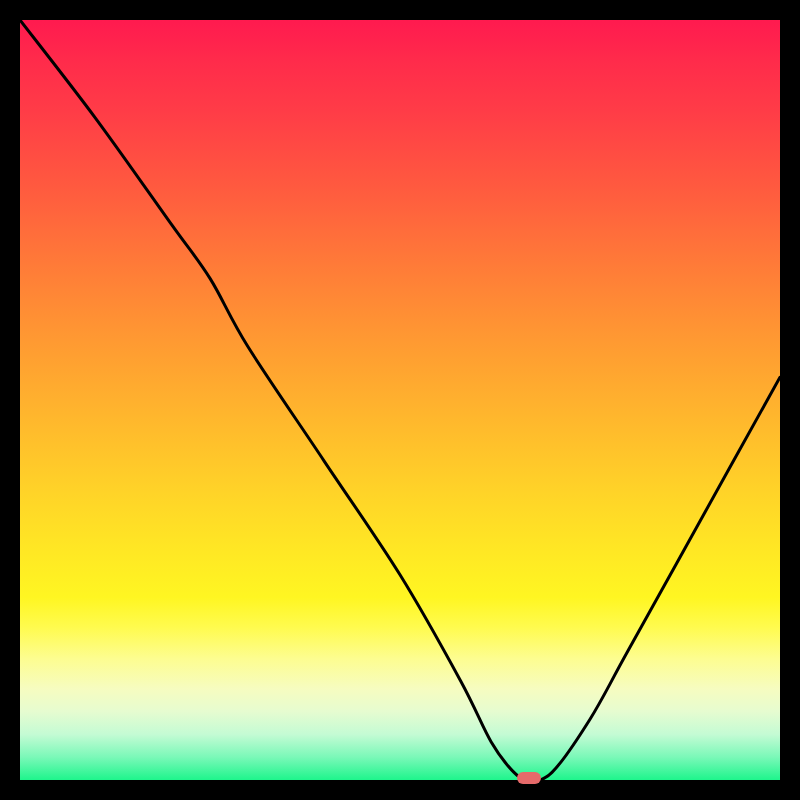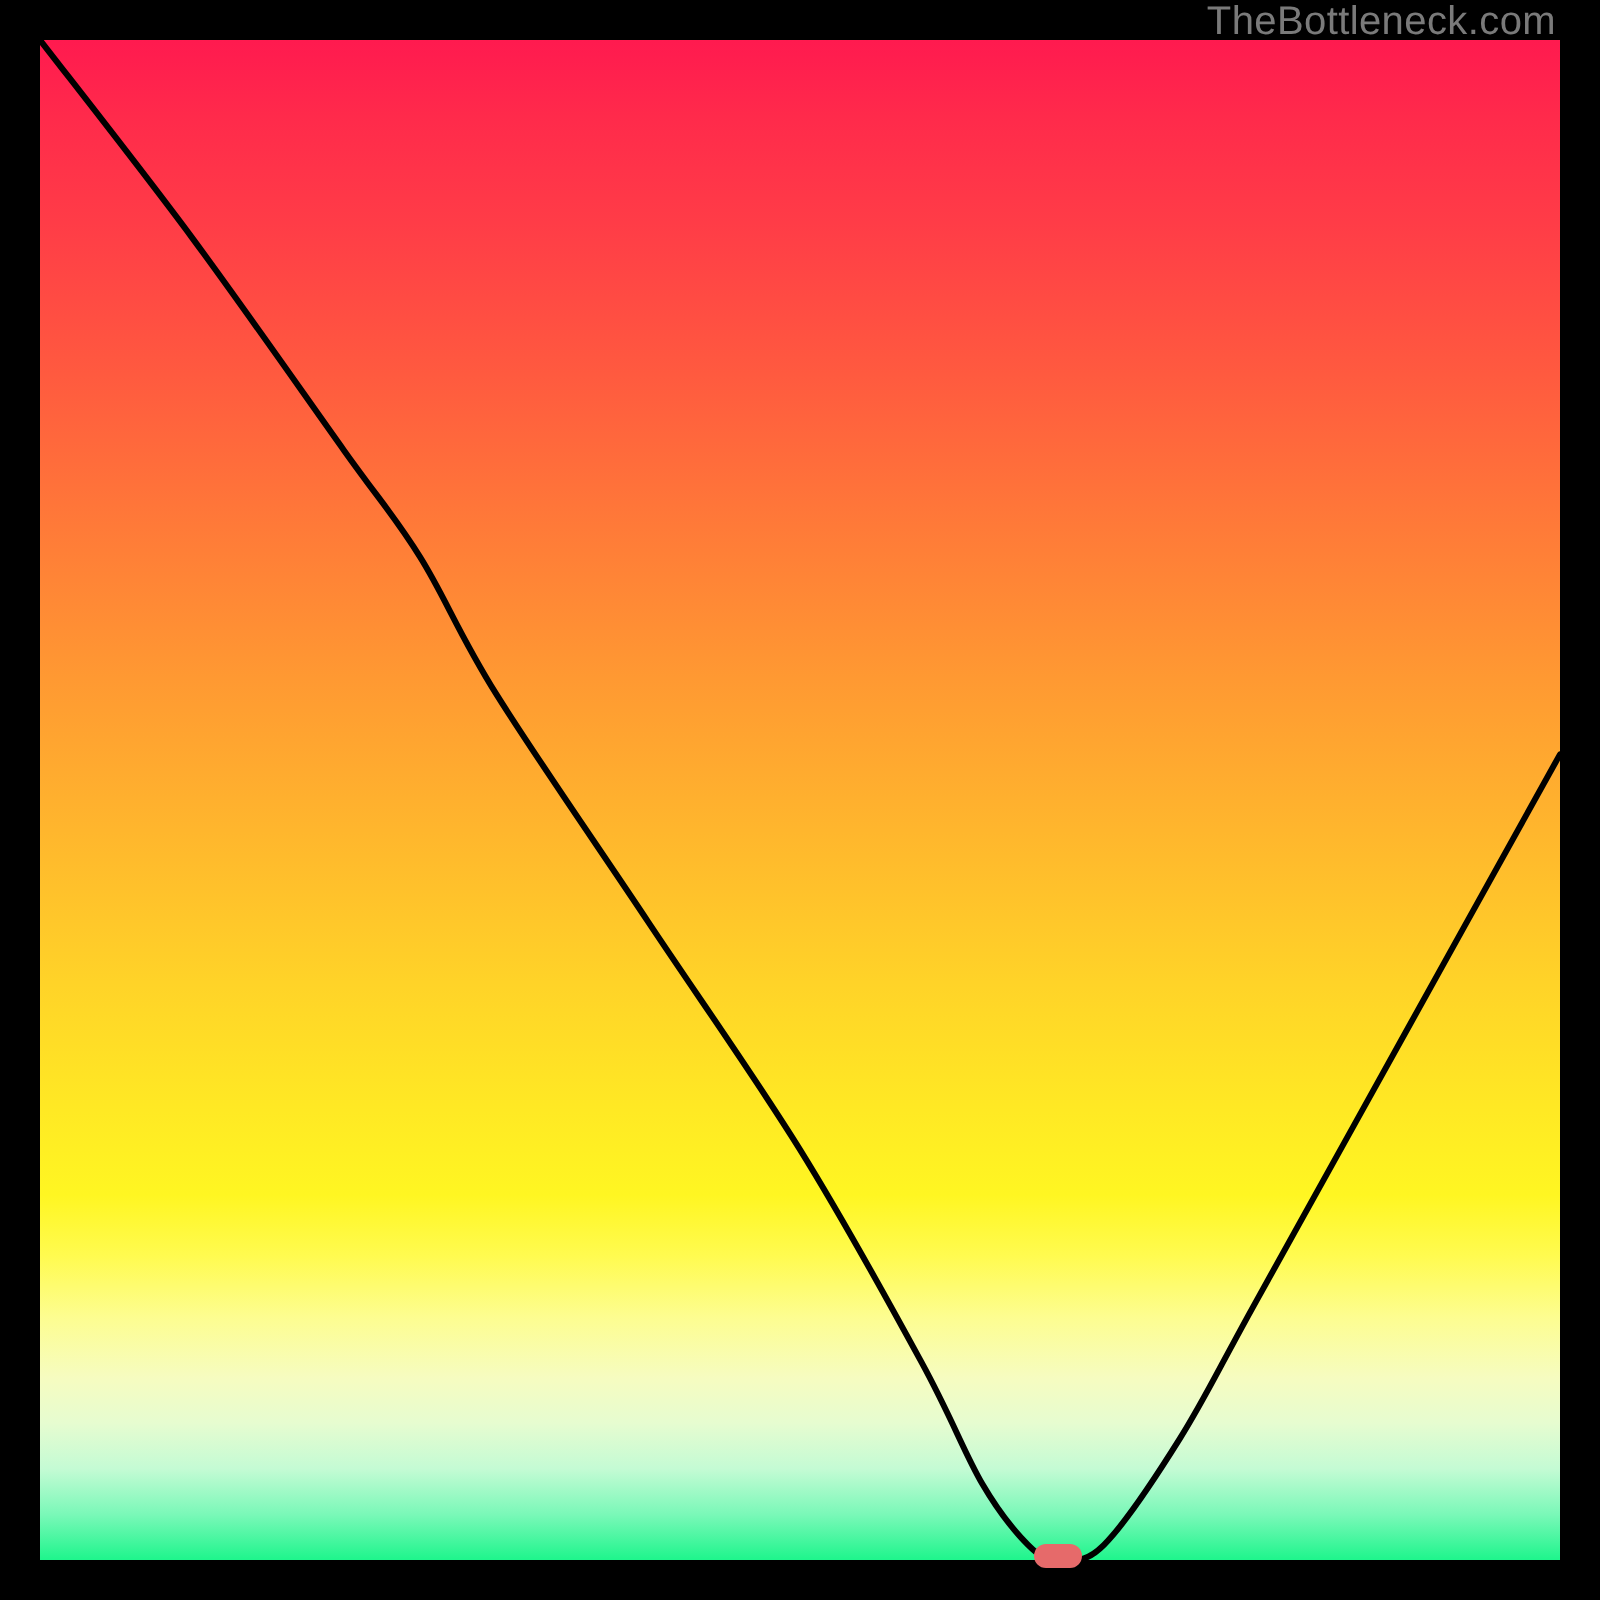--- a/index.html
+++ b/index.html
@@ -72,14 +72,13 @@
 </head>
 <body>
 
 <div class="frame">
   <div class="plot-area">
     <svg class="curve" viewBox="0 0 760 760" preserveAspectRatio="none">
       <path d="M 0.0 0.0 C 12.7 16.5, 50.7 64.6, 76.0 98.8 C 101.3 133.0, 133.0 178.6, 152.0 205.2 C 171.0 231.8, 177.3 238.1, 190.0 258.4 C 202.7 278.7, 209.0 296.4, 228.0 326.8 C 247.0 357.2, 278.7 402.8, 304.0 440.8 C 329.3 478.8, 357.2 518.1, 380.0 554.8 C 402.8 591.5, 425.6 633.3, 440.8 661.2 C 456.0 689.1, 462.3 706.8, 471.2 722.0 C 480.1 737.2, 487.7 746.1, 494.0 752.4 C 500.3 758.7, 502.9 760.0, 509.2 760.0 C 515.5 760.0, 521.9 762.5, 532.0 752.4 C 542.1 742.3, 557.3 719.5, 570.0 699.2 C 582.7 678.9, 589.0 665.0, 608.0 630.8 C 627.0 596.6, 658.7 539.6, 684.0 494.0 C 709.3 448.4, 747.3 380.0, 760.0 357.2" fill="none" stroke="#000000" stroke-width="3" stroke-linecap="round" stroke-linejoin="round"></path>
     </svg>
     <div class="marker" style="left: 509.2px; top: 758px; background: rgb(230, 106, 106);"></div>
   </div>
-  <div class="watermark">TheBottleneck.com</div>
 </div>
 
 </body></html>

